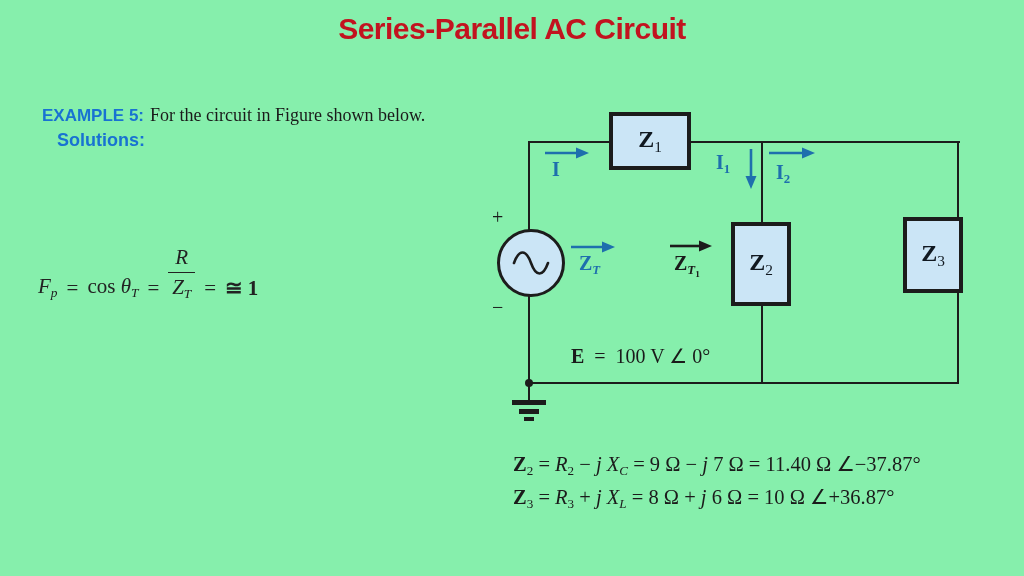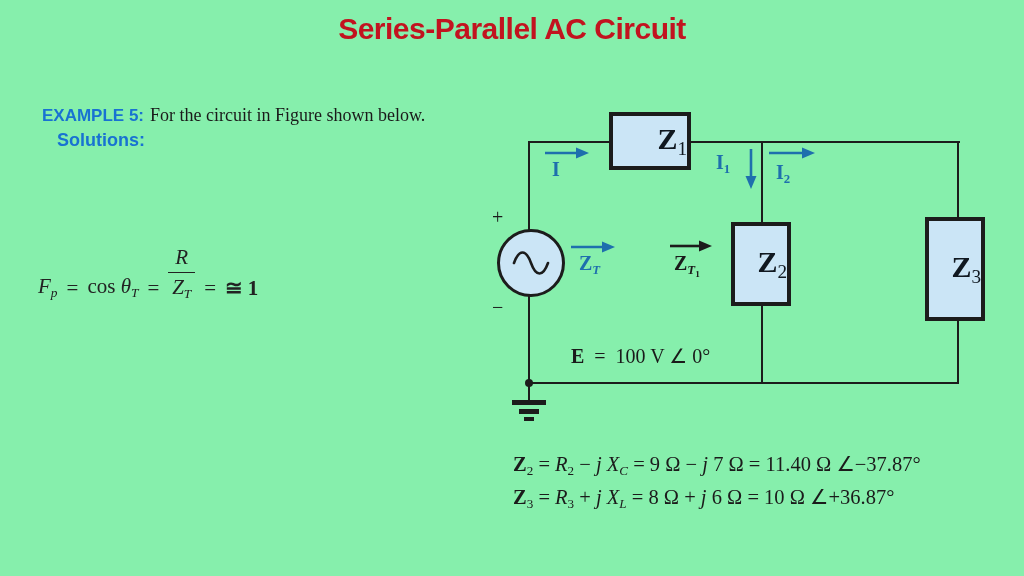--- a/index.html
+++ b/index.html
@@ -29,22 +29,22 @@
 
   
   .sub  { font-size:64%; vertical-align:-0.3em; }
   .sub2 { font-size:46%; vertical-align:-0.75em; }
   .bold { font-weight:bold; }
   .ital { font-style:italic; }
 
   
   .wire { position:absolute; background:var(--line-dark); }
   .zbox { position:absolute; background:var(--box-fill); border:4px solid var(--line-dark);
-    display:flex; align-items:center; justify-content:flex-end;
-    font-size:30px; color:#101820; }
+    display:flex; align-items:center; justify-content:center;
+    font-size:24px; color:#101820; }
   .source { position:absolute; left:497px; top:229px; width:68px; height:68px;
     border:3px solid var(--line-dark); border-radius:50%; background:var(--box-fill);
     display:flex; align-items:center; justify-content:center; color:var(--line-dark); }
   .sign { position:absolute; font-size:20px; color:var(--text-dark); }
   .clabel { position:absolute; font-weight:bold; font-size:20px; color:var(--text-dark); }
   .blue { color:var(--circuit-blue); }
   .arrow { position:absolute; line-height:0; }
   .gnd { position:absolute; background:var(--line-dark); }
   .node-dot { position:absolute; left:525px; top:379px; width:8px; height:8px;
     border-radius:50%; background:var(--line-dark); }
@@ -100,21 +100,21 @@
     </div>
     <div class="sign" style="left:492px; top:206px;">+</div>
     <div class="sign" style="left:492px; top:296px;">−</div>
 
     <div class="zbox" style="left:609px; top:112px; width:82px; height:58px;">
       <span><span class="bold">Z</span><span class="sub">1</span></span>
     </div>
     <div class="zbox" style="left:731px; top:222px; width:60px; height:84px;">
       <span><span class="bold">Z</span><span class="sub">2</span></span>
     </div>
-    <div class="zbox" style="left:925px; top:217px; width:60px; height:104px;">
+    <div class="zbox" style="left:903px; top:217px; width:60px; height:76px;">
       <span><span class="bold">Z</span><span class="sub">3</span></span>
     </div>
 
     <div class="arrow blue" style="left:545px; top:146px;">
       <svg width="44" height="14" viewBox="0 0 44 14">
           <line x1="0" y1="7" x2="33" y2="7" stroke="currentColor" stroke-width="2.6"></line>
           <polygon points="31,1.5 44,7 31,12.5" fill="currentColor"></polygon>
         </svg>
     </div>
     <div class="clabel blue" style="left:552px; top:158px;"><span class="bold">I</span></div>

